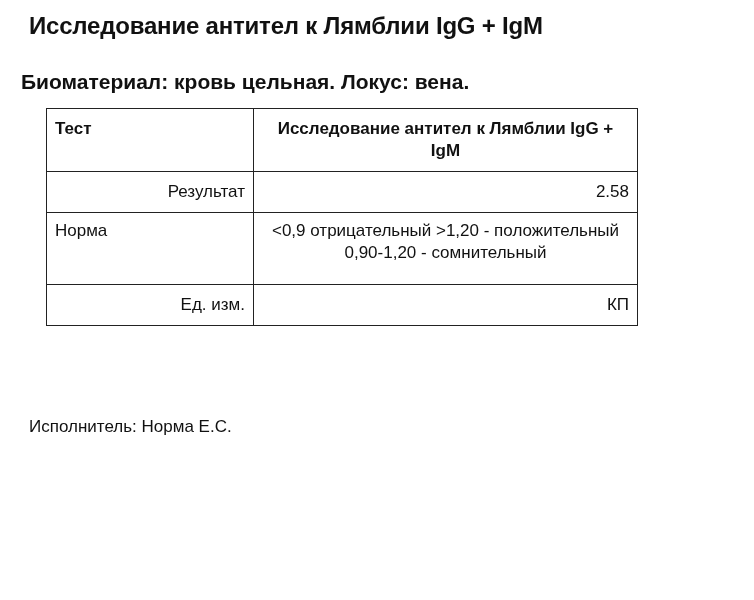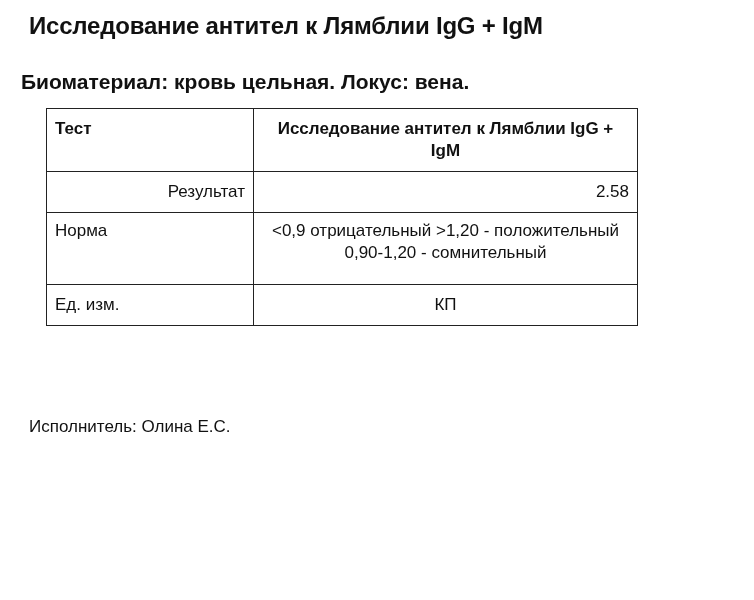--- a/index.html
+++ b/index.html
@@ -23,21 +23,21 @@
     td {
       border: 1.5px solid #222222; padding: 7px 8px; vertical-align: top;
       line-height: 22px;
     }
     td.label { width: 190px; }
     td.value { text-align: center; }
     tr.header td { font-weight: bold; padding-top: 9px; padding-bottom: 9px; }
     tr.result td { padding-top: 9px; padding-bottom: 9px; text-align: right; }
     tr.norm td { padding-bottom: 20px; }
     tr.dev td { padding-top: 9px; padding-bottom: 9px; }
-    tr.unit td { padding-top: 9px; padding-bottom: 9px; }
+    tr.unit td { padding-top: 9px; padding-bottom: 9px; text-align: right; }
     .executor {
       position: absolute; left: 29px; top: 417px;
       font-size: 17px;
     }
   </style>
 </head>
 <body>
 
 <h1 class="title">Исследование антител к Лямблии IgG + IgM</h1>
 <h2 class="subtitle">Биоматериал: кровь цельная. Локус: вена.</h2>
@@ -56,13 +56,13 @@
     <td class="label">Норма</td>
     <td class="value">&lt;0,9 отрицательный &gt;1,20 - положительный 0,90-1,20 - сомнительный</td>
   </tr>
   <tr class="unit">
     <td class="label">Ед. изм.</td>
     <td class="value">КП</td>
   </tr>
 </tbody>
   </table>
 
-<div class="executor">Исполнитель: Олина Е.С.</div>
+<div class="executor">Исполнитель: Норма Е.С.</div>
 
 </body></html>

